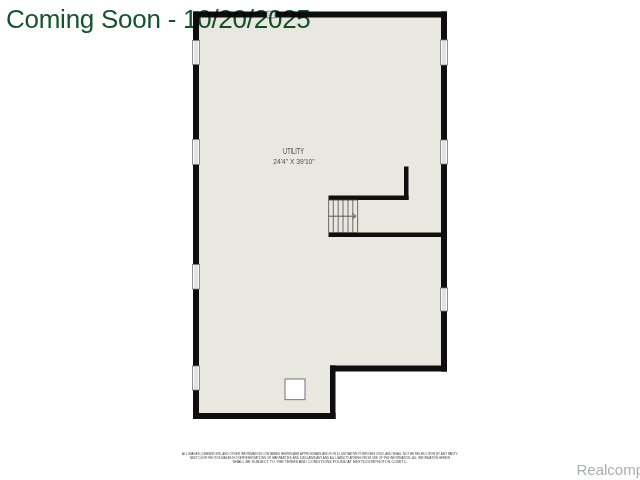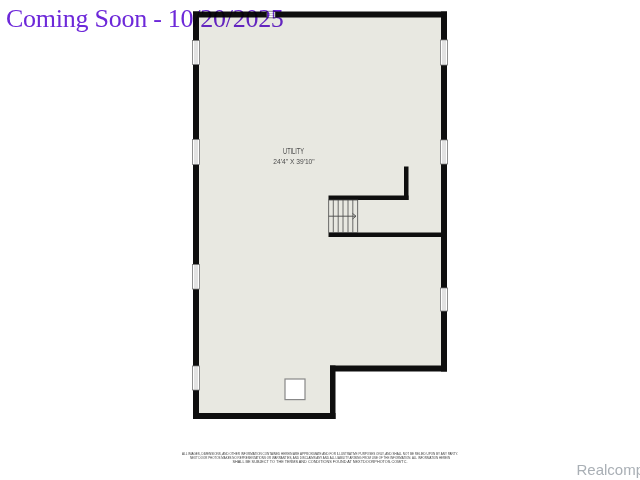--- a/index.html
+++ b/index.html
@@ -1,17 +1,17 @@
 <!DOCTYPE html>
 <html><head>
 <meta charset="utf-8">
 <style>
   html,body{margin:0;padding:0;width:640px;height:480px;background:#ffffff;overflow:hidden;}
   body{font-family:"Liberation Sans", sans-serif;position:relative;}
-  .banner{position:absolute;left:6px;top:5.9px;font-size:26px;line-height:1;color:#6d28d9;mix-blend-mode:multiply;white-space:nowrap;letter-spacing:-0.26px;font-family:Liberation Serif, serif;}
+  .banner{position:absolute;left:6px;top:5.9px;font-size:26px;line-height:1;color:#14532d;mix-blend-mode:multiply;white-space:nowrap;letter-spacing:-0.26px;}
   .realcomp{position:absolute;left:576.5px;top:460.5px;font-size:15px;color:#a9afb5;white-space:nowrap;}
 </style>
 </head>
 <body>
 
 <svg width="640" height="480" viewBox="0 0 640 480" style="position:absolute;left:0;top:0;">
 
   <polygon points="196,14 444,14 444,368.5 332.8,368.5 332.8,416 196,416" fill="#e8e8e1"></polygon>
 
   <rect x="193" y="11.5" width="254" height="6" fill="#0e0e0e"></rect>

